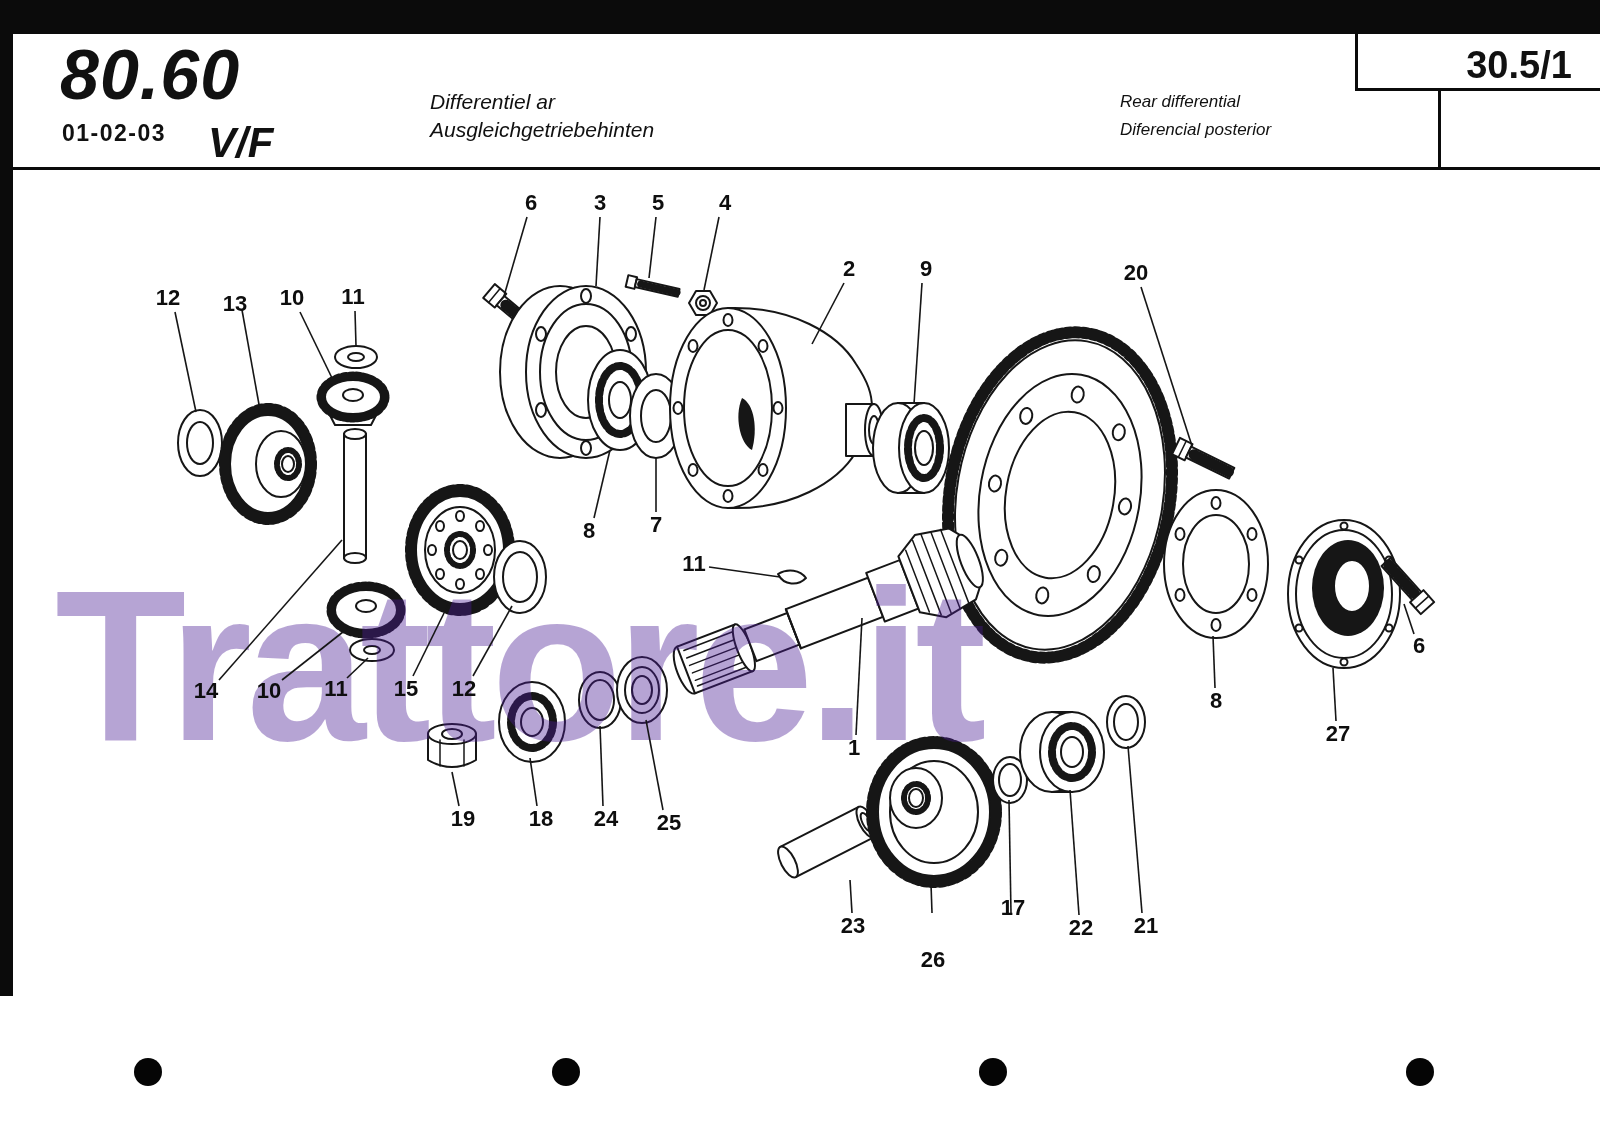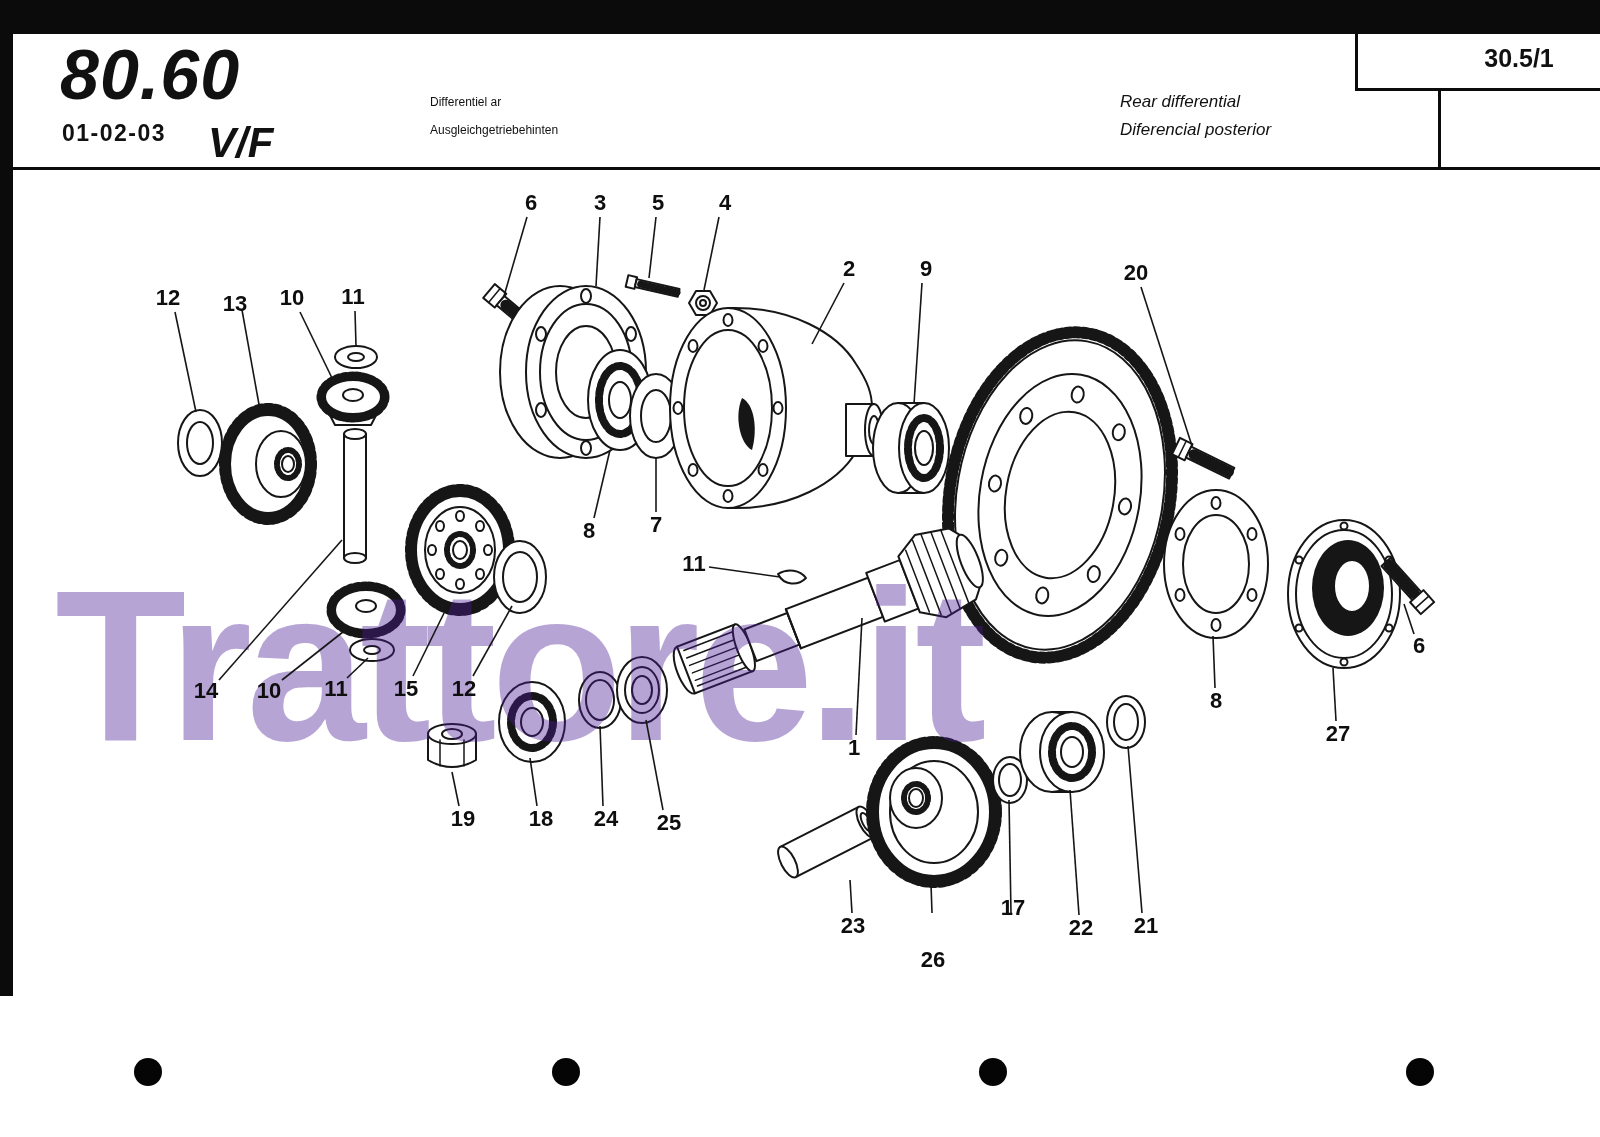--- a/index.html
+++ b/index.html
@@ -15,24 +15,24 @@
   .box-h1   { position:absolute; left:1355px; top:88px; width:245px; height:3px; background:#0b0b0b; }
   .box-v2   { position:absolute; left:1438px; top:88px; width:3px;  height:82px; background:#0b0b0b; }
 
   
   .logo-model { position:absolute; left:60px; top:40px; font-size:70px; line-height:70px;
                 font-weight:bold; font-style:italic; letter-spacing:1px; }
   .logo-variant{ position:absolute; left:208px; top:100px; font-size:42px; font-weight:bold; font-style:italic;margin-top:19px; }
   .logo-code  { position:absolute; left:62px; top:120px; font-size:23px; font-weight:bold; letter-spacing:1.5px; }
   .title      { position:absolute; left:420px; top:50px; width:880px; text-align:center;
                 font-size:24px; font-weight:bold; letter-spacing:.5px; }
-  .sub-left   { position:absolute; left:430px; top:88px; font-size:12px; line-height:28px; }
+  .sub-left   { position:absolute; left:430px; top:88px; font-size:21px; font-style:italic; line-height:28px; }
   .sub-right  { position:absolute; left:1120px; top:88px; font-size:17px; font-style:italic; line-height:28px; }
   .pageref    { position:absolute; left:1440px; top:44px; width:158px; text-align:center;
-                font-size:25px; font-weight:bold; }
+                font-size:38px; font-weight:bold; }
 
   
   #diagram      { position:absolute; left:0; top:0; z-index:1; }
   .watermark    { position:absolute; left:55px; top:542px; z-index:4; font-size:215px; font-weight:bold;
                   letter-spacing:-6px; color:#4c1d95; opacity:.40; white-space:nowrap; pointer-events:none; }
   #leader-lines { position:absolute; left:0; top:0; z-index:5; pointer-events:none; }
   #leader-lines line { stroke:#161616; stroke-width:1.6; }
   #callouts .callout { position:absolute; transform:translate(-50%,-50%); z-index:6;
                   font-size:22px; font-weight:bold; color:#0e0e0e; }
 

